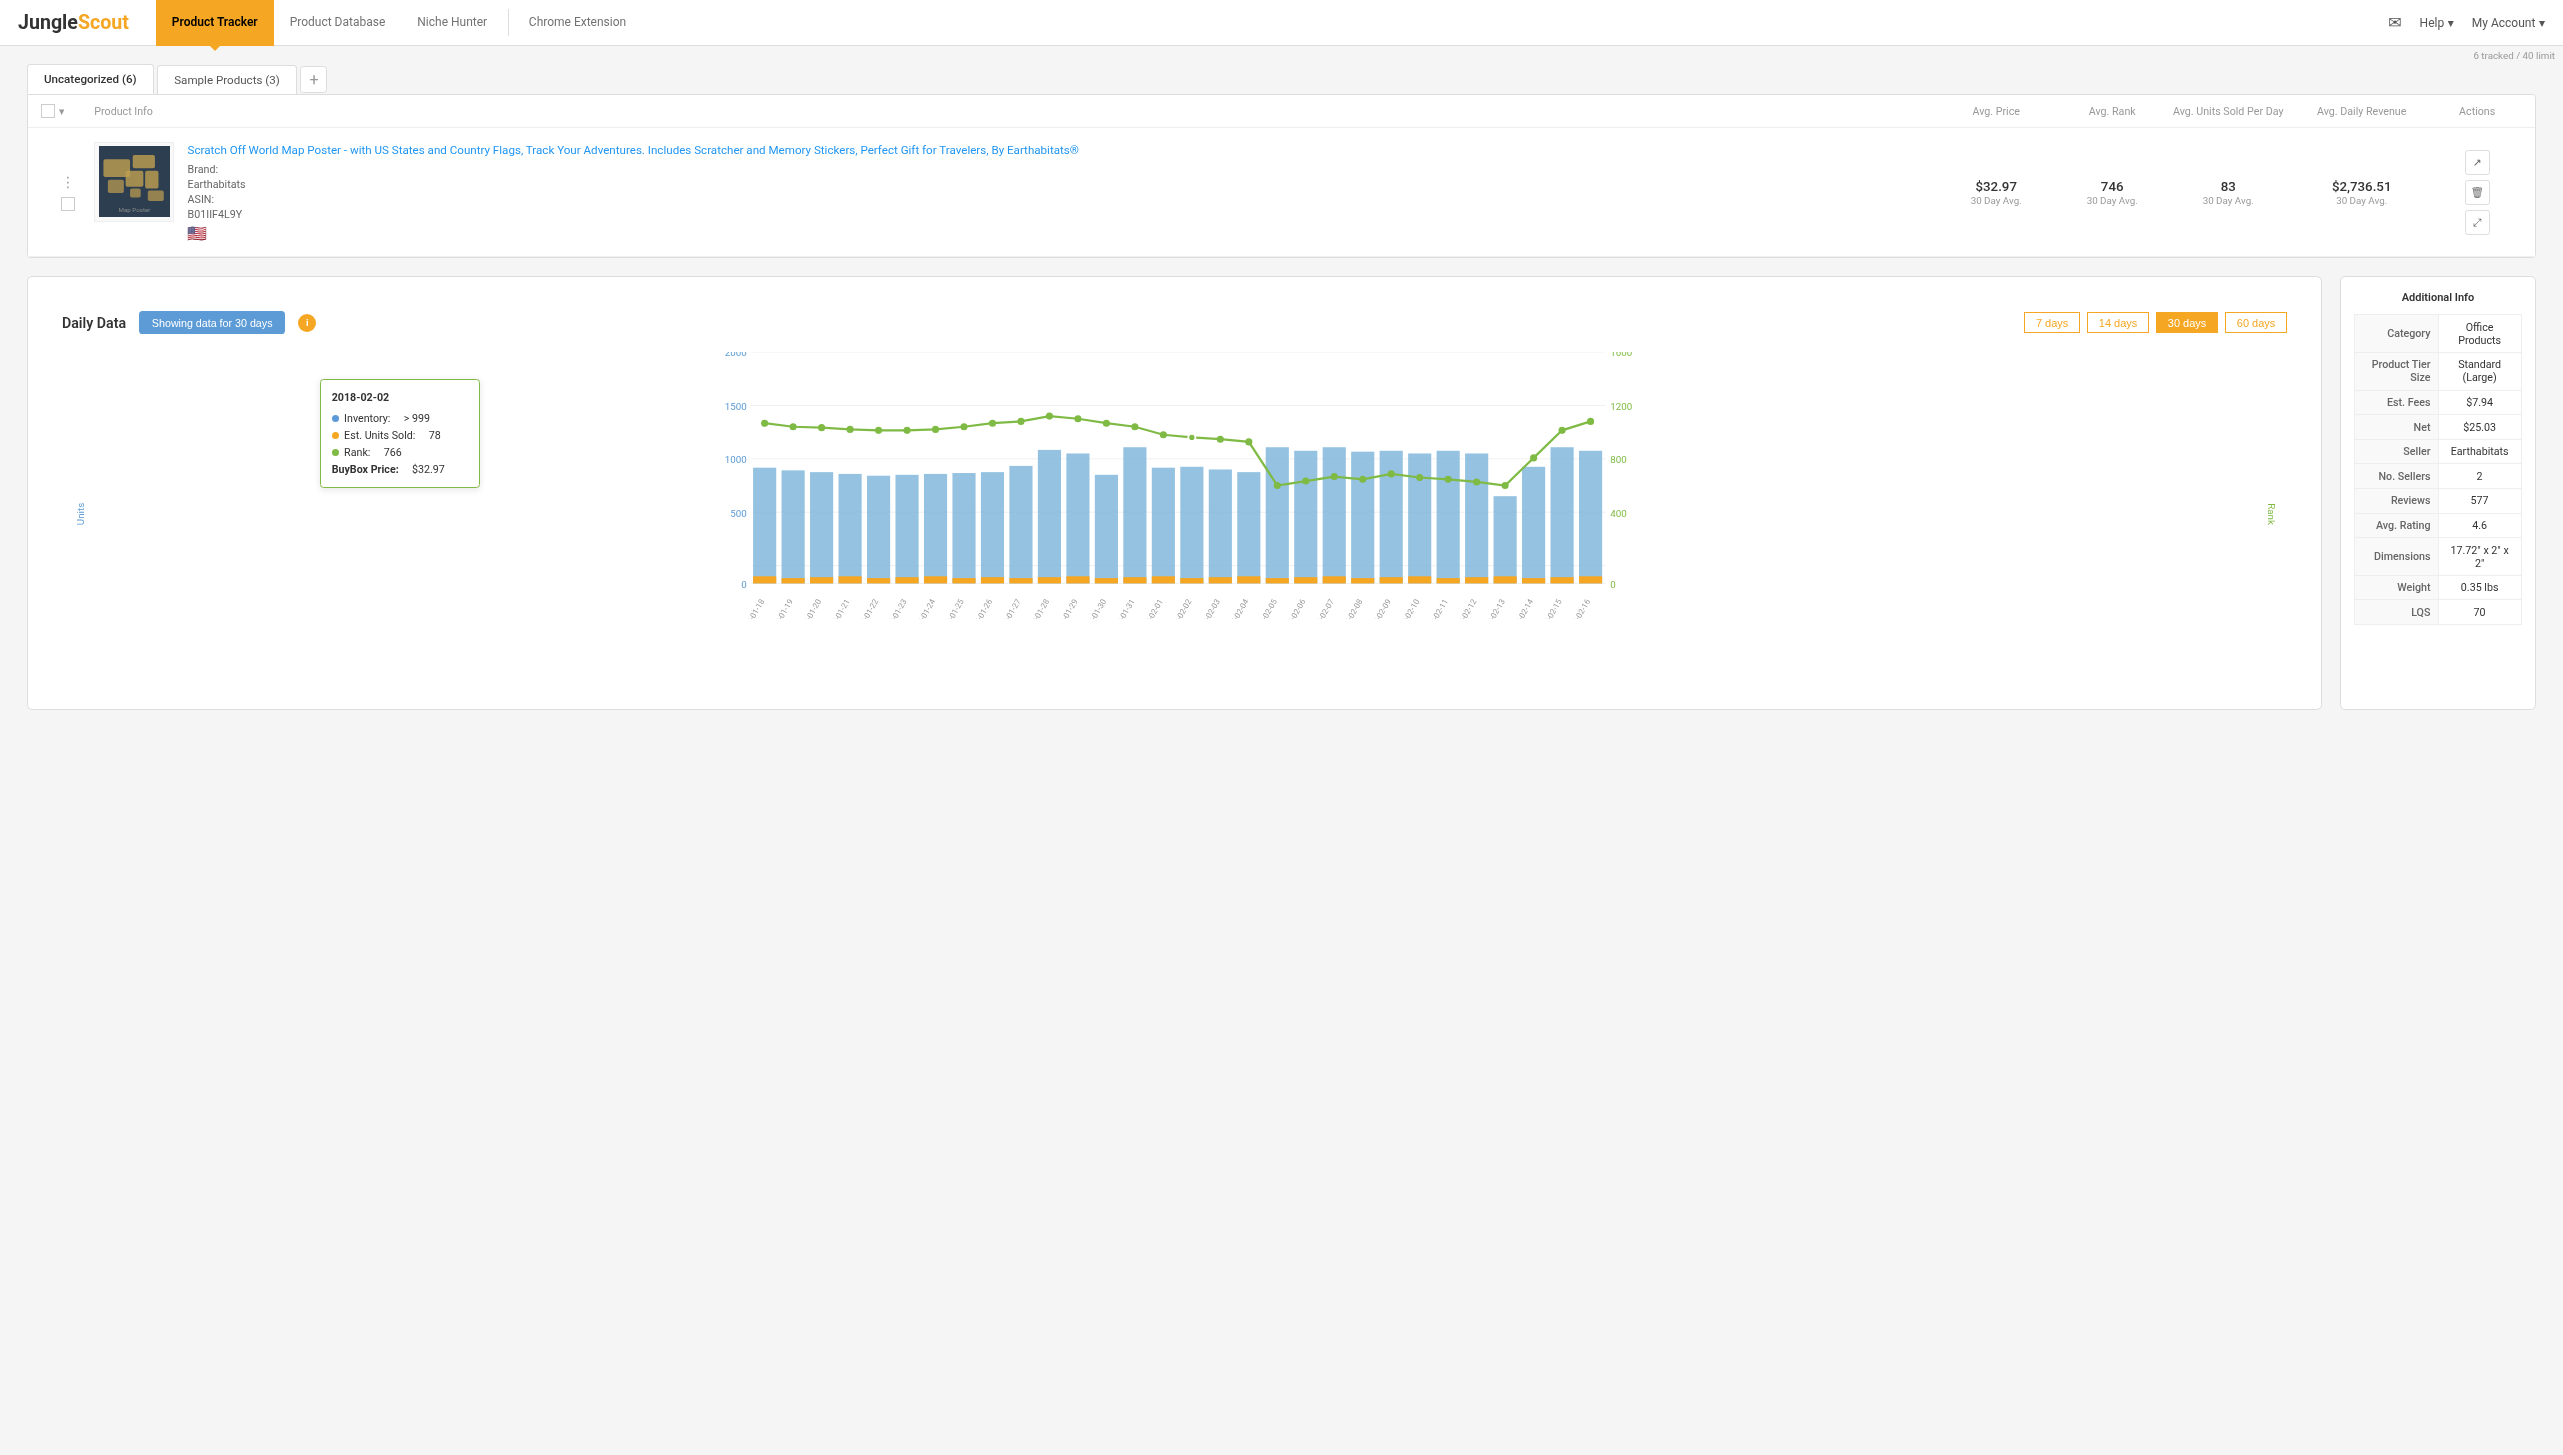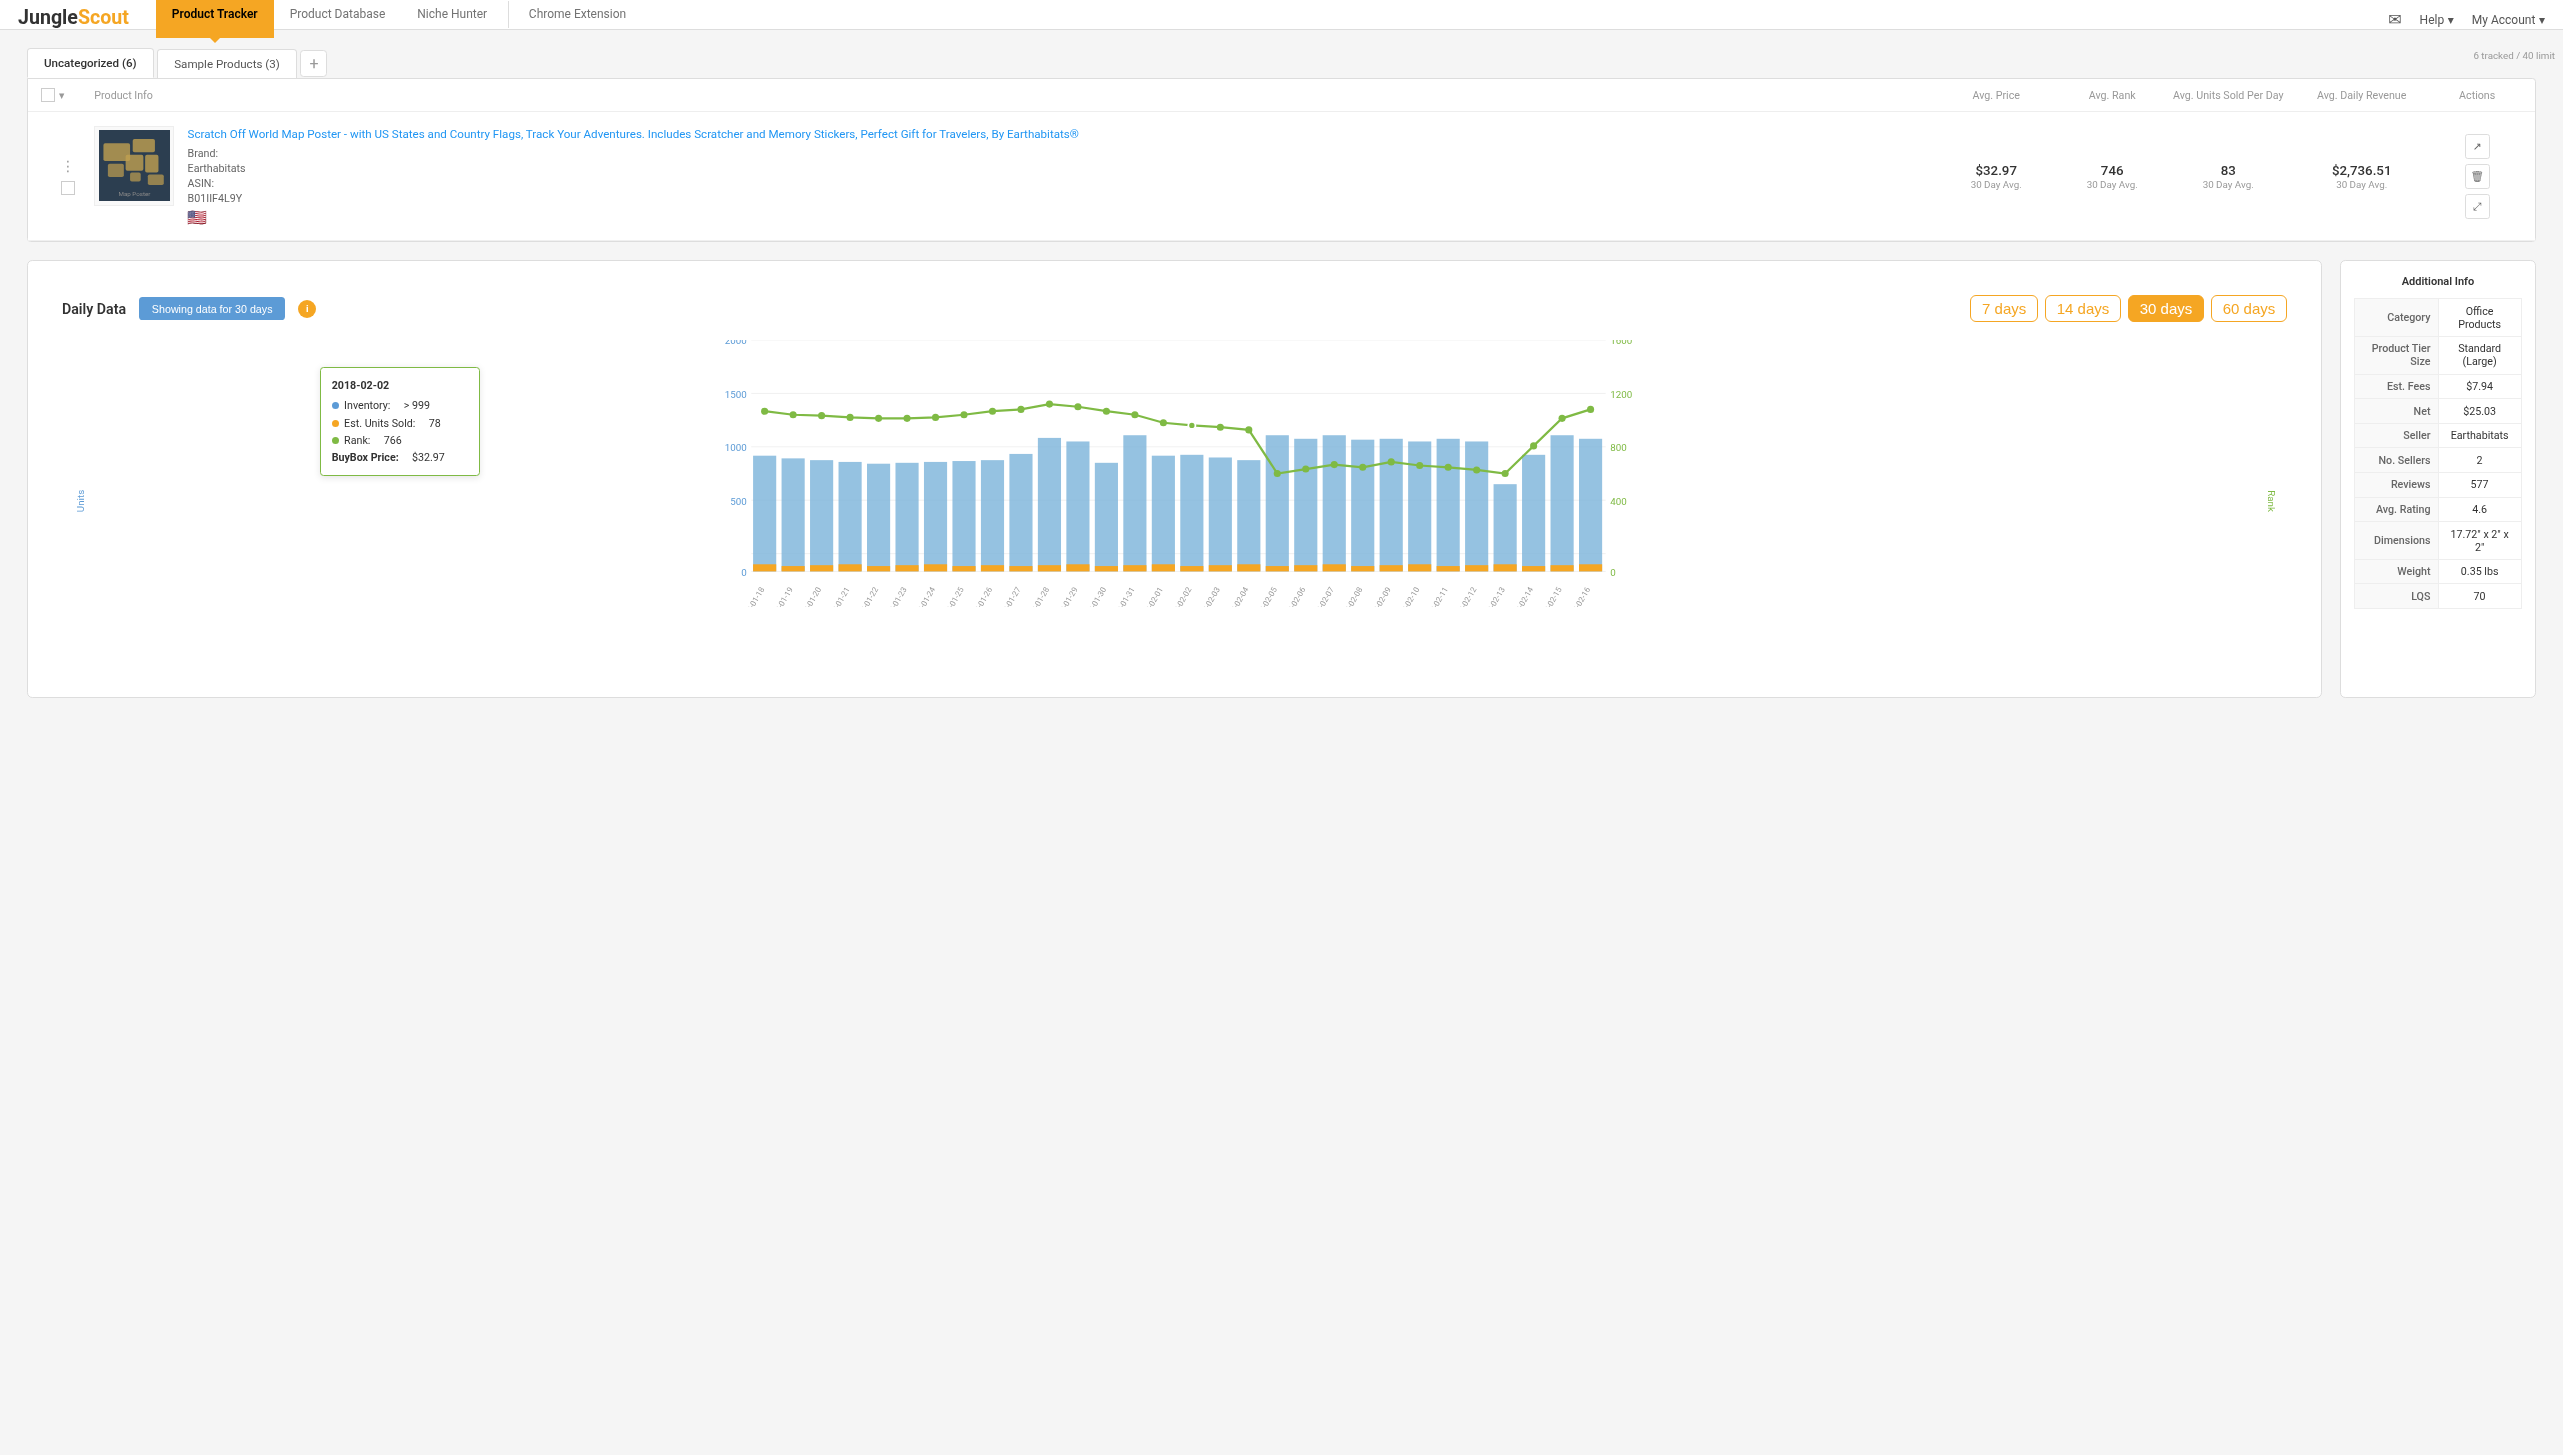--- a/index.html
+++ b/index.html
@@ -3,22 +3,22 @@
   <meta charset="utf-8">
   <style>
     * { box-sizing: border-box; margin: 0; padding: 0; }
     body { font-family: -apple-system, BlinkMacSystemFont, 'Segoe UI', Roboto, sans-serif; background: #f5f5f5; font-size: 12.5px; color: #333; }
 
     
     .header {
       background: #fff;
       border-bottom: 0.9px solid #ddd;
       display: flex;
-      align-items: flex-end;
-      height: 30px;
+      align-items: center;
+      height: 46px;
       padding: 0 18px;
       position: relative;
     }
     .logo {
       display: flex;
       align-items: center;
       margin-right: 27px;
       font-size: 19.6px;
       font-weight: 700;
     }
@@ -129,22 +129,22 @@
     .chart-header { display: flex; align-items: center; gap: 13.3px; margin-bottom: 18px; }
     .chart-title { font-size: 14.2px; font-weight: 600; color: #333; }
     .showing-btn { background: #5c9bd6; color: #fff; border: none; padding: 5.3px 12.5px; border-radius: 3.6px; font-size: 10.7px; cursor: pointer; }
     .info-icon { background: #f5a623; color: #fff; border-radius: 50%; width: 18px; height: 18px; display: flex; align-items: center; justify-content: center; font-size: 9.8px; font-weight: 700; cursor: pointer; }
     .day-buttons { display: flex; gap: 7.1px; margin-left: auto; }
     .day-btn {
       border: 0.9px solid #f5a623;
       background: #fff;
       color: #f5a623;
       padding: 3.6px 10.7px;
-      border-radius: 6px;
-      font-size: 15px;
+      border-radius: 0;
+      font-size: 11px;
       cursor: pointer;
     }
     .day-btn.active { background: #f5a623; color: #fff; }
 
     
     .additional-card { background: #fff; border: 0.9px solid #ddd; border-radius: 5.3px; padding: 13.3px; }
     .additional-title { font-size: 11px; font-weight: 600; text-align: center; margin-bottom: 10.7px; color: #333; }
     .info-table { width: 100%; border-collapse: collapse; font-size: 10.7px; border-radius: 26px; }
     .info-table td { padding: 5.3px 7.1px; border: 0.9px solid #eee; }
     .info-table td:first-child { background: #f9f9f9; color: #666; font-weight: 500; text-align: right; }

